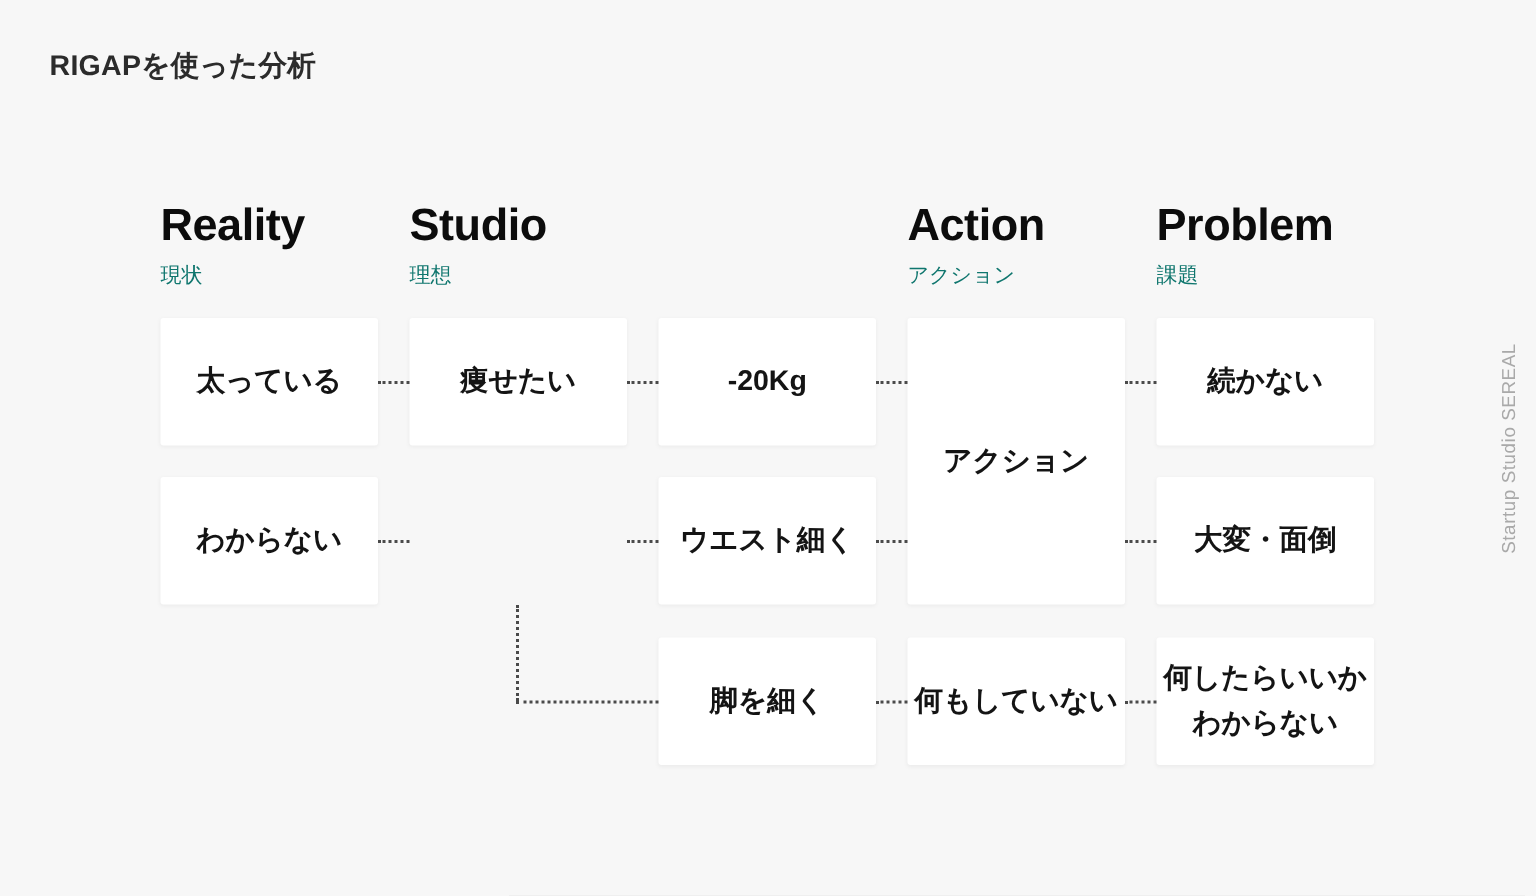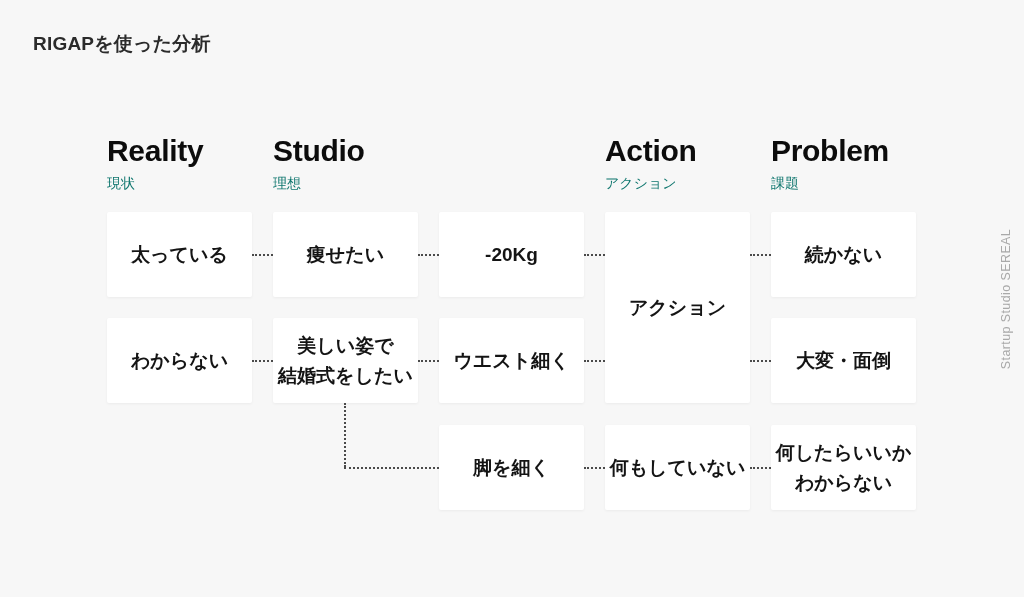--- a/index.html
+++ b/index.html
@@ -115,22 +115,20 @@
   </div>
   <div class="col-header c4">
     <div class="col-en">Problem</div>
     <div class="col-ja">課題</div>
   </div>
 
   <div class="card c0 r1">太っている</div>
   <div class="card c0 r2">わからない</div>
 
   <div class="card c1 r1">痩せたい</div>
-  <div class="card c1 r2">美しい姿で
-結婚式をしたい</div>
 
   <div class="card c2 r1">-20Kg</div>
   <div class="card c2 r2">ウエスト細く</div>
   <div class="card c2 r3">脚を細く</div>
 
   <div class="card tall c3 r1">アクション</div>
   <div class="card c3 r3">何もしていない</div>
 
   <div class="card c4 r1">続かない</div>
   <div class="card c4 r2">大変・面倒</div>

